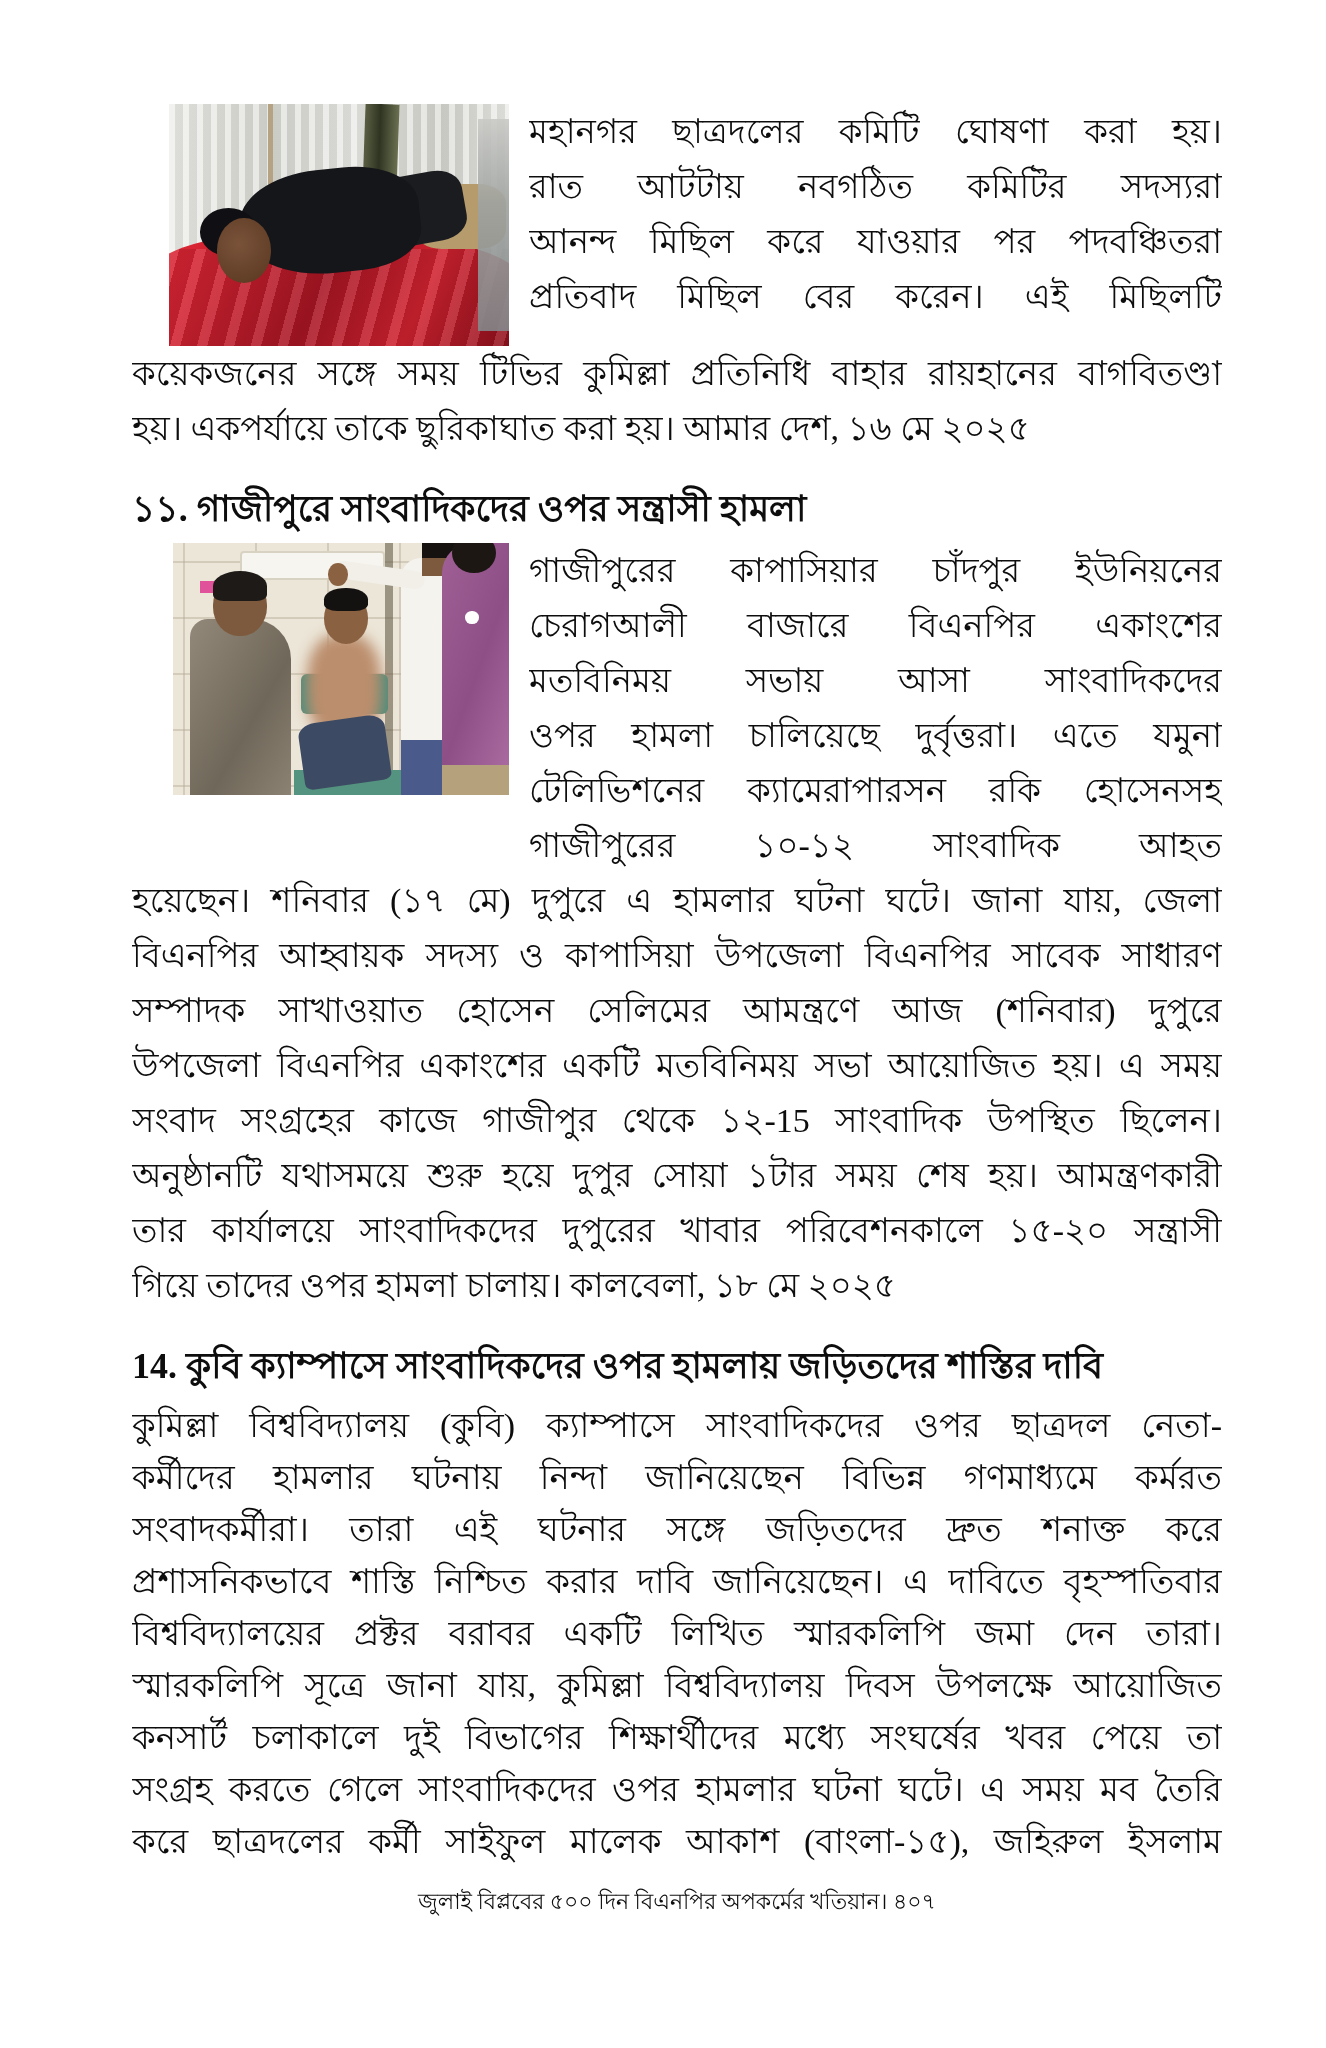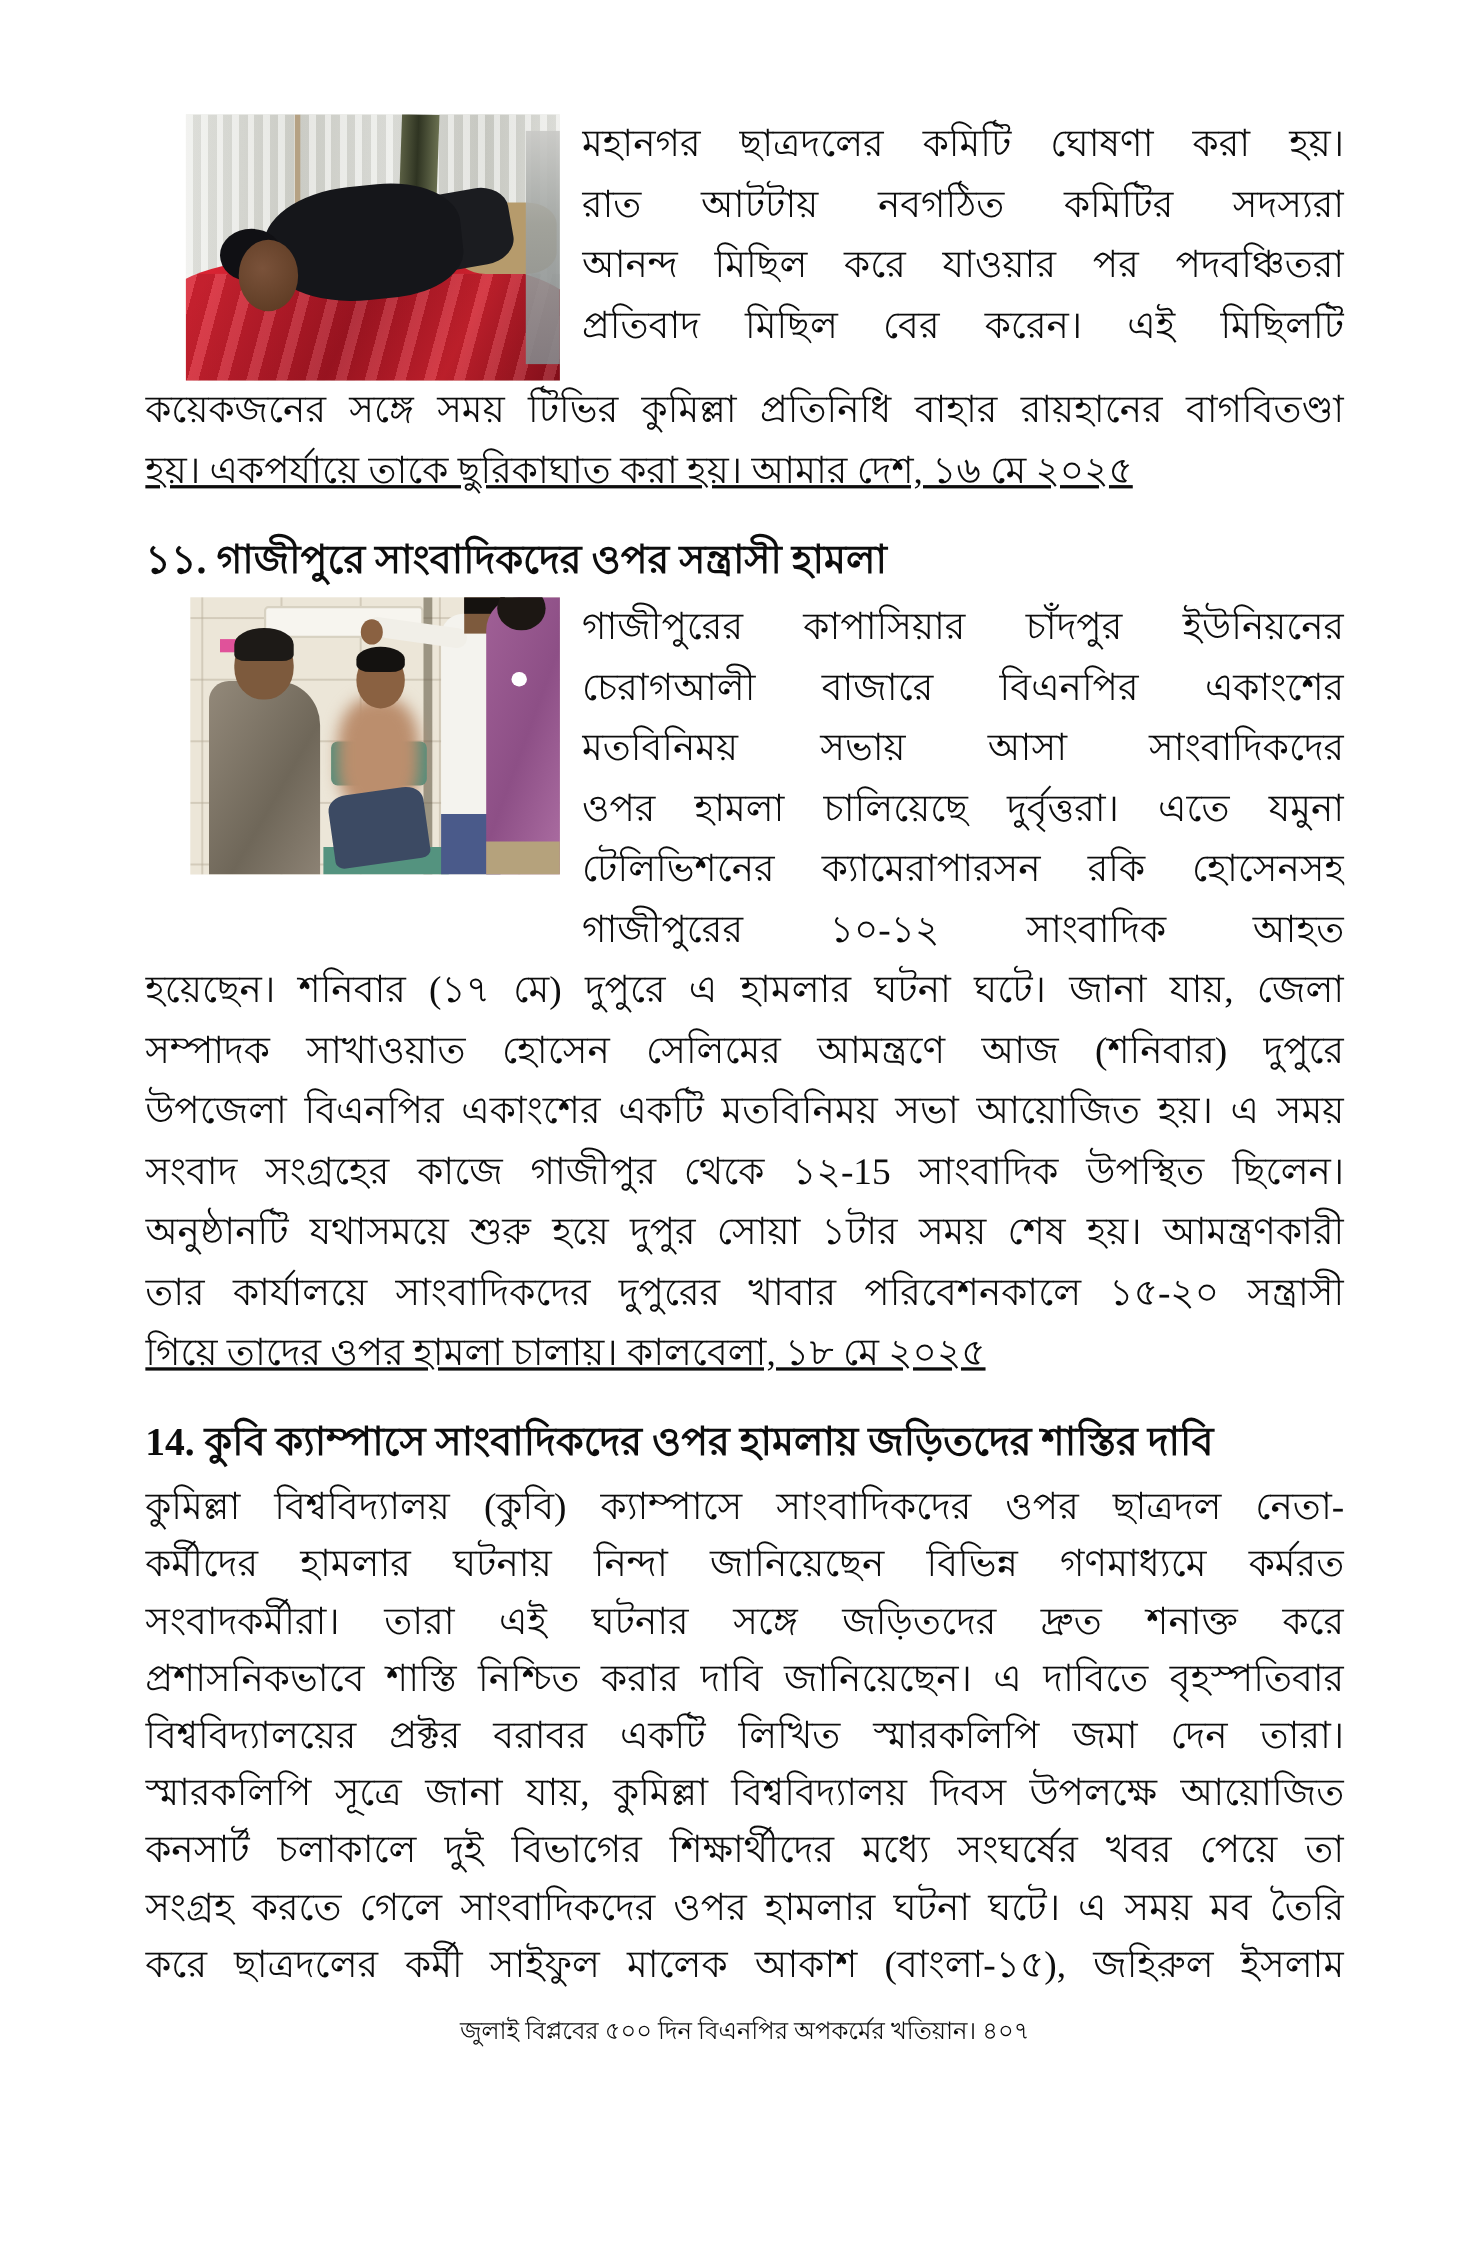--- a/index.html
+++ b/index.html
@@ -3,21 +3,21 @@
 <meta charset="utf-8">
 <style>
   html,body{margin:0;padding:0;}
   body{
     width:1326px;height:2048px;background:#ffffff;overflow:hidden;position:relative;
     font-family:"Liberation Serif","DejaVu Serif",serif;color:#0d0d0d;
   }
   .content{position:absolute;inset:0;padding:80px 104px 0 132px;box-sizing:border-box;margin-top:24px;}
   .bline{font-size:34px;line-height:55px;height:55px;overflow:hidden;}
   .jline{text-align:justify;text-align-last:justify;}
-  .endline{text-align:left;text-decoration:underline;}
+  .endline{text-align:left;}
   .heading{font-size:36px;font-weight:700;height:55px;line-height:55px;margin:26px 0 6px 0;overflow:hidden;}
   .media-row{display:flex;gap:20px;align-items:flex-start;}
   .side-col{flex:1;min-width:0;}
   .photo{flex:none;position:relative;overflow:hidden;background:#d8d8d2;}
   .photo-1{width:340px;height:242px;margin-left:37px;}
   .photo-2{width:336px;height:252px;margin-left:41px;}
   .photo *{position:absolute;}
   
   .photo-1{background:linear-gradient(90deg,#e7e8e3 0%,#d3d4cd 30%,#e2e3de 55%,#cfd0c9 80%,#e5e6e1 100%);}
   .p1-streaks{inset:0;background:repeating-linear-gradient(90deg,rgba(255,255,255,.45) 0 6px,rgba(40,40,40,.05) 6px 14px);}
@@ -123,20 +123,21 @@
       <div class="side-col">
         <div class="bline jline">গাজীপুরের কাপাসিয়ার চাঁদপুর ইউনিয়নের</div>
         <div class="bline jline">চেরাগআলী বাজারে বিএনপির একাংশের</div>
         <div class="bline jline">মতবিনিময় সভায় আসা সাংবাদিকদের</div>
         <div class="bline jline">ওপর হামলা চালিয়েছে দুর্বৃত্তরা। এতে যমুনা</div>
         <div class="bline jline">টেলিভিশনের ক্যামেরাপারসন রকি হোসেনসহ</div>
         <div class="bline jline">গাজীপুরের ১০-১২ সাংবাদিক আহত</div>
       </div>
     </div>
     <div class="bline jline">হয়েছেন। শনিবার (১৭ মে) দুপুরে এ হামলার ঘটনা ঘটে। জানা যায়, জেলা</div>
+    <div class="bline jline">বিএনপির আহ্বায়ক সদস্য ও কাপাসিয়া উপজেলা বিএনপির সাবেক সাধারণ</div>
     <div class="bline jline">সম্পাদক সাখাওয়াত হোসেন সেলিমের আমন্ত্রণে আজ (শনিবার) দুপুরে</div>
     <div class="bline jline">উপজেলা বিএনপির একাংশের একটি মতবিনিময় সভা আয়োজিত হয়। এ সময়</div>
     <div class="bline jline">সংবাদ সংগ্রহের কাজে গাজীপুর থেকে ১২-15 সাংবাদিক উপস্থিত ছিলেন।</div>
     <div class="bline jline">অনুষ্ঠানটি যথাসময়ে শুরু হয়ে দুপুর সোয়া ১টার সময় শেষ হয়। আমন্ত্রণকারী</div>
     <div class="bline jline">তার কার্যালয়ে সাংবাদিকদের দুপুরের খাবার পরিবেশনকালে ১৫-২০ সন্ত্রাসী</div>
     <div class="bline endline">গিয়ে তাদের ওপর হামলা চালায়। কালবেলা, ১৮ মে ২০২৫</div>
   </section>
 
   <h2 class="heading">14. কুবি ক্যাম্পাসে সাংবাদিকদের ওপর হামলায় জড়িতদের শাস্তির দাবি</h2>
   <section class="tight">

